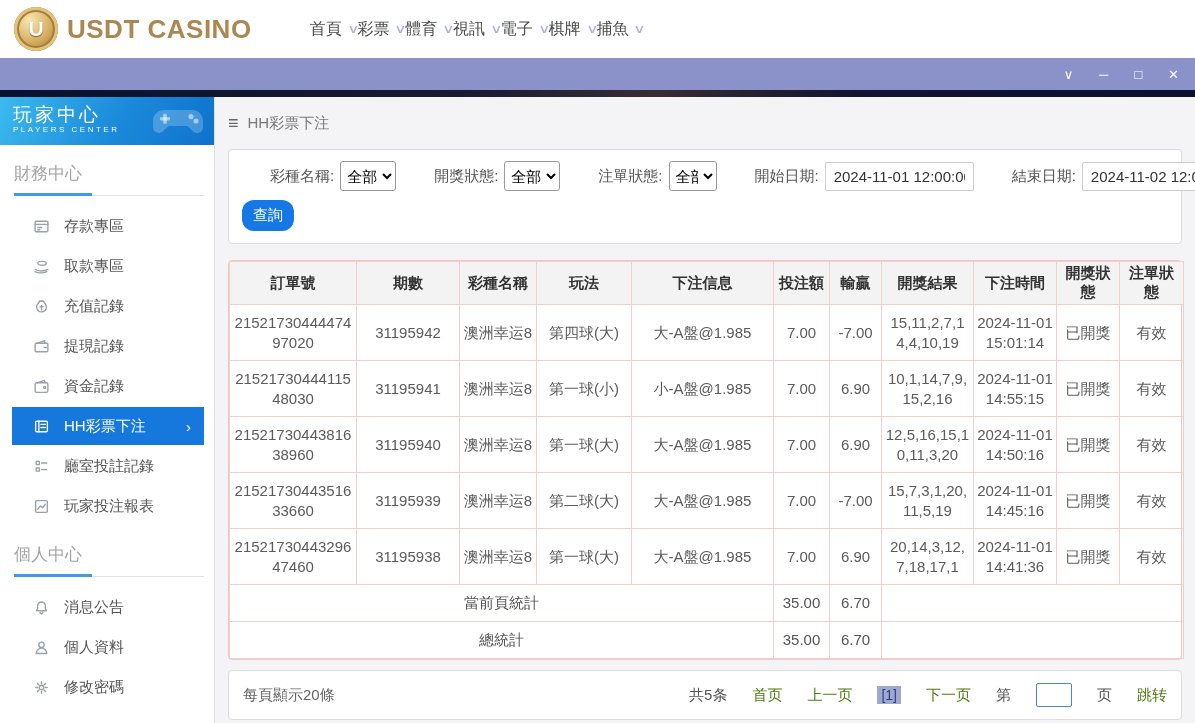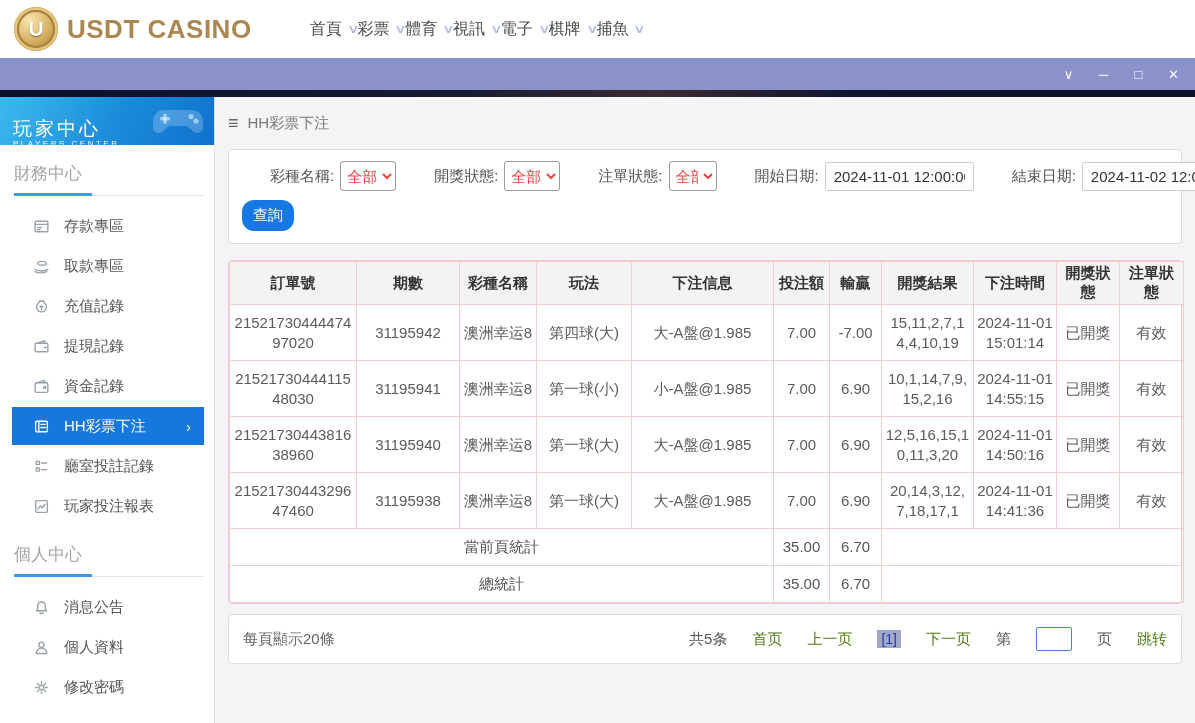--- a/index.html
+++ b/index.html
@@ -23,21 +23,21 @@
   
   .titlebar{height:32px;background:#8b92c9;display:flex;justify-content:flex-end;align-items:center;
             padding-right:14px;gap:20px;}
   .win-btn{color:#fff;font-size:13px;width:15px;text-align:center;cursor:pointer;line-height:1;}
   .dark-strip{height:7px;background:linear-gradient(90deg,#0b102c,#161a34 38%,#3a2b33 55%,#101430 72%,#0b102c);}
 
   
   .body{display:flex;height:626px;}
   .sidebar{width:215px;background:#fff;border-right:1px solid #e2e2e2;flex-shrink:0;overflow:hidden;}
   .side-header{height:48px;background:linear-gradient(115deg,#3cbaee,#1b8ada 55%,#0f72cd);
-               color:#fff;padding:21px 0 0 13px;position:relative;}
+               color:#fff;padding:7px 0 0 13px;position:relative;}
   .side-header .t{font-size:19px;letter-spacing:3px;line-height:21px;}
   .side-header .s{font-size:8px;letter-spacing:2.5px;opacity:.95;}
   .side-header svg{position:absolute;right:8px;top:6px;}
   .section-title{color:#a3a3a3;font-size:17px;margin:17px 14px 8px 14px;}
   .section-divider{position:relative;height:3px;margin:0 10px 10px 14px;}
   .section-divider::before{content:"";position:absolute;left:0;right:0;bottom:0;height:1px;background:#e3e3e3;}
   .section-divider::after{content:"";position:absolute;left:0;bottom:0;width:78px;height:3px;background:#3f9bea;}
   .side-item{display:flex;align-items:center;height:40px;padding-left:33px;color:#555;
              font-size:15px;cursor:pointer;position:relative;}
   .side-item .ic{width:18px;height:18px;color:#99a1ab;margin-right:13px;display:flex;align-items:center;}
@@ -49,21 +49,21 @@
   .main{flex:1;background:#f4f4f6;padding:0 13px;overflow:hidden;}
   .breadcrumb{height:52px;display:flex;align-items:center;gap:9px;color:#777;font-size:15px;}
   .breadcrumb .menu-ic{font-size:18px;color:#666;cursor:pointer;}
 
   .card{background:#fff;border:1px solid #dcdcdc;border-radius:4px;}
   .filter-card{padding:11px 13px 12px 13px;}
   .filter-row{display:flex;align-items:center;font-size:15px;color:#555;white-space:nowrap;}
   .f-label{margin-right:6px;margin-left:28px;}
   .f-gap{margin-right:10px;}
   .filter-row select{height:30px;border:1px solid #9b9b9b;border-radius:3px;background:#fff;
-                     font-size:15px;color:#ef4444;padding:0 2px;font-family:inherit;}
+                     font-size:15px;color:#000000;padding:0 2px;font-family:inherit;}
   .sel-lottery{width:123px;}
   .sel-draw{width:62px;}
   .sel-order{width:48px;}
   .date-input{height:29px;width:149px;border:1px solid #ccc;border-radius:2px;font-size:15px;
               color:#333;padding:0 8px;font-family:inherit;}
   .search-btn{margin-top:9px;background:#1678e5;color:#fff;border:none;border-radius:12px;
               height:31px;width:52px;font-size:15px;cursor:pointer;font-family:inherit;}
 
   .table-wrap{margin-top:16px;border:1px solid #efc9c9;border-radius:4px;background:#fff;}
   table{width:100%;border-collapse:collapse;table-layout:fixed;font-size:15px;color:#5b5b5b;}
@@ -359,20 +359,33 @@
                 <td>第一球(大)</td>
                 <td>大-A盤@1.985</td>
                 <td>7.00</td>
                 <td>6.90</td>
                 <td>12,5,16,15,10,11,3,20</td>
                 <td>2024-11-01 14:50:16</td>
                 <td>已開獎</td>
                 <td>有效</td>
               </tr>
               <tr>
+                <td>2152173044351633660</td>
+                <td>31195939</td>
+                <td>澳洲幸运8</td>
+                <td>第二球(大)</td>
+                <td>大-A盤@1.985</td>
+                <td>7.00</td>
+                <td>-7.00</td>
+                <td>15,7,3,1,20,11,5,19</td>
+                <td>2024-11-01 14:45:16</td>
+                <td>已開獎</td>
+                <td>有效</td>
+              </tr>
+              <tr>
                 <td>2152173044329647460</td>
                 <td>31195938</td>
                 <td>澳洲幸运8</td>
                 <td>第一球(大)</td>
                 <td>大-A盤@1.985</td>
                 <td>7.00</td>
                 <td>6.90</td>
                 <td>20,14,3,12,7,18,17,1</td>
                 <td>2024-11-01 14:41:36</td>
                 <td>已開獎</td>

